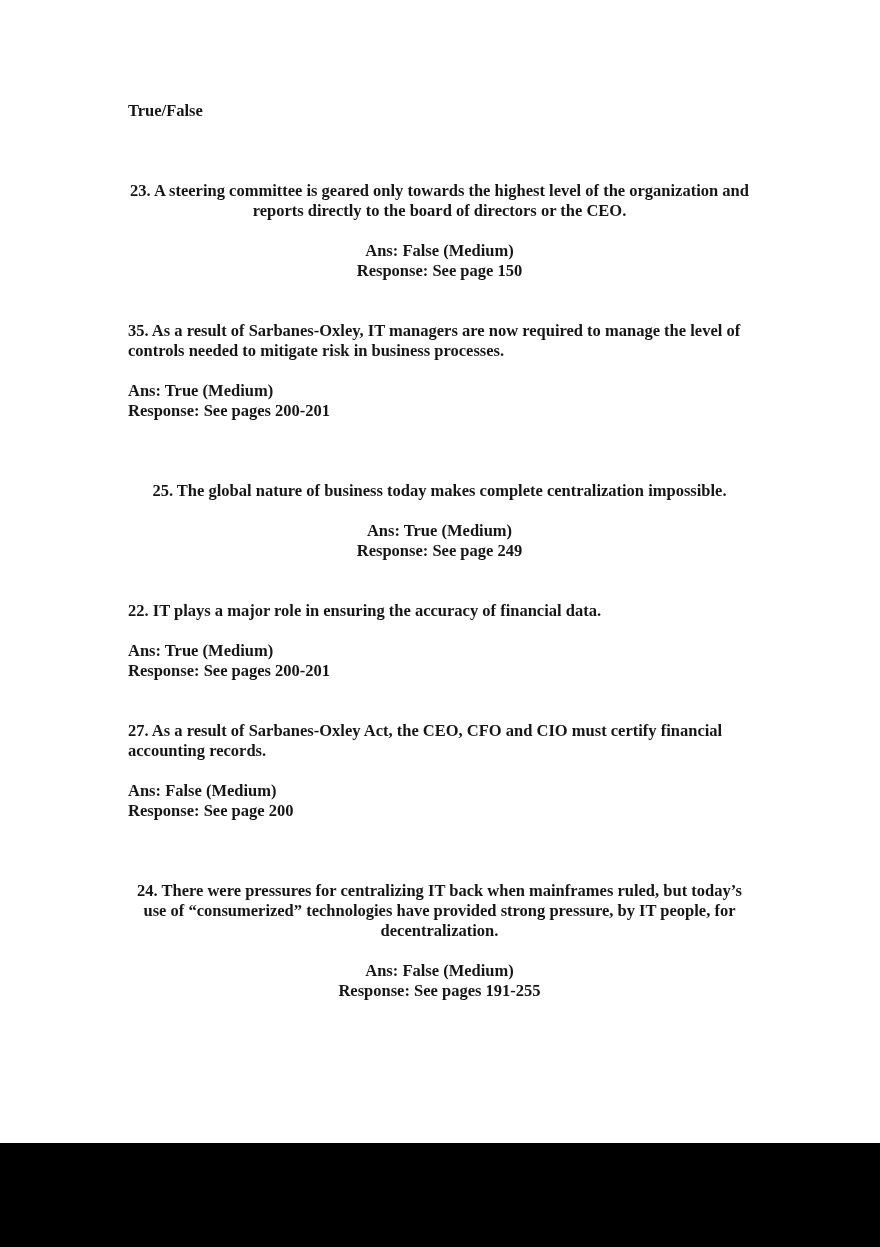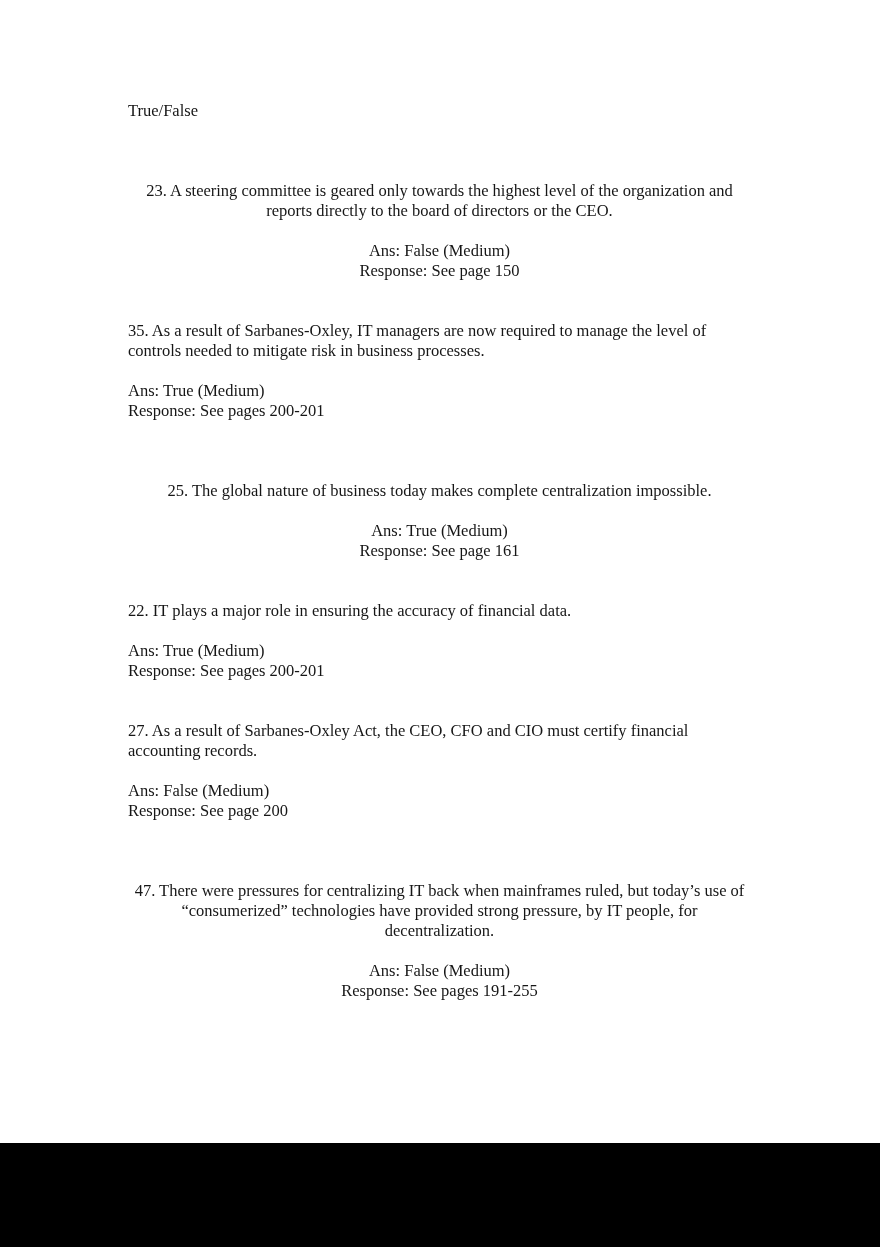--- a/index.html
+++ b/index.html
@@ -1,15 +1,15 @@
 <!DOCTYPE html>
 <html><head>
 <meta charset="utf-8">
 <style>
-  * { margin: 0; padding: 0; box-sizing: border-box; }
+  * { margin: 0; padding: 0; box-sizing: border-box; font-weight: bold; }
   html, body {
     width: 880px;
     background: #ffffff;
     font-family: "Liberation Serif", "DejaVu Serif", serif;
   }
   .page {
     position: relative;
     width: 880px;
     height: 1247px;
     background: #ffffff;
@@ -60,42 +60,42 @@
       <div class="ans-block">
         <p>Ans: True (Medium)</p>
         <p>Response: See pages 200-201</p>
       </div>
     </section>
 
     <section class="qa gap-3">
       <p class="q">25. The global nature of business today makes complete centralization impossible.</p>
       <div class="ans-block">
         <p>Ans: True (Medium)</p>
-        <p>Response: See page 161</p>
+        <p>Response: See page 249</p>
       </div>
     </section>
 
     <section class="qa gap-2">
       <p class="q">22. IT plays a major role in ensuring the accuracy of financial data.</p>
       <div class="ans-block">
         <p>Ans: True (Medium)</p>
         <p>Response: See pages 200-201</p>
       </div>
     </section>
 
     <section class="qa gap-2">
       <p class="q">27. As a result of Sarbanes-Oxley Act, the CEO, CFO and CIO must certify financial accounting records.</p>
       <div class="ans-block">
         <p>Ans: False (Medium)</p>
         <p>Response: See page 200</p>
       </div>
     </section>
 
     <section class="qa gap-3">
-      <p class="q">47. There were pressures for centralizing IT back when mainframes ruled, but today’s use of “consumerized” technologies have provided strong pressure, by IT people, for decentralization.</p>
+      <p class="q">24. There were pressures for centralizing IT back when mainframes ruled, but today’s use of “consumerized” technologies have provided strong pressure, by IT people, for decentralization.</p>
       <div class="ans-block">
         <p>Ans: False (Medium)</p>
         <p>Response: See pages 191-255</p>
       </div>
     </section>
 
   </div>
 
   <div class="bottom-bar"></div>
 </div>

